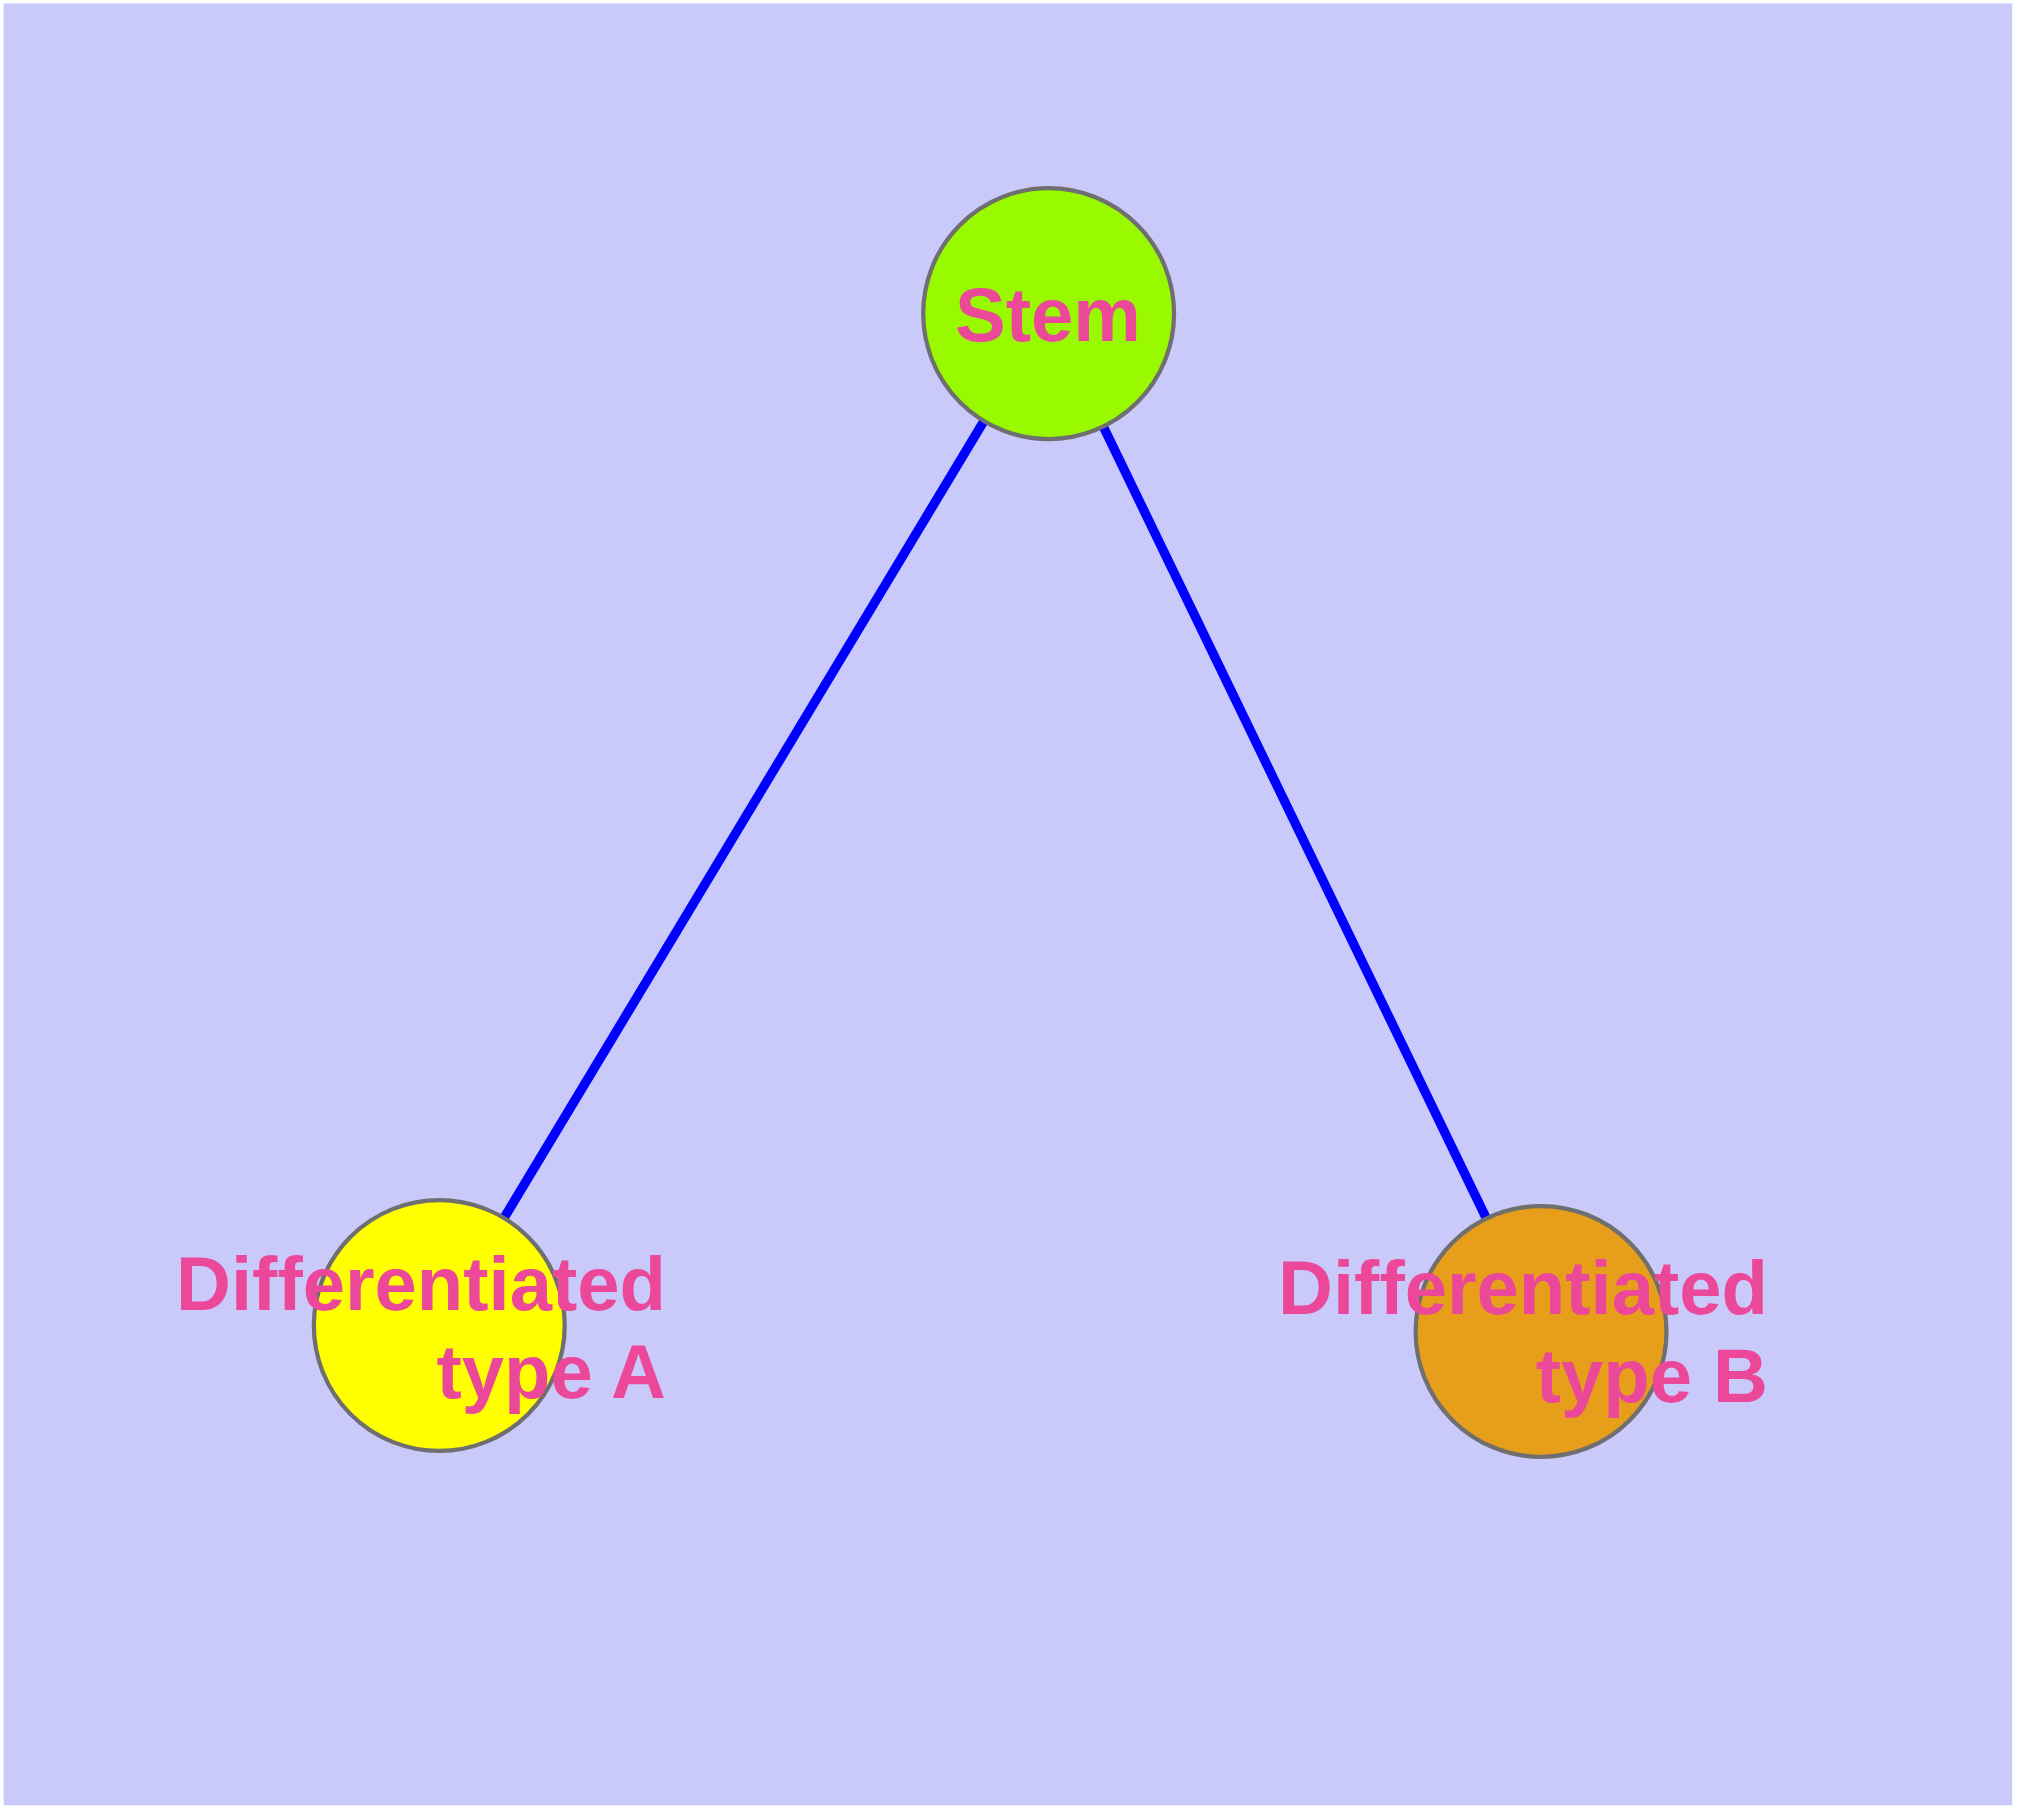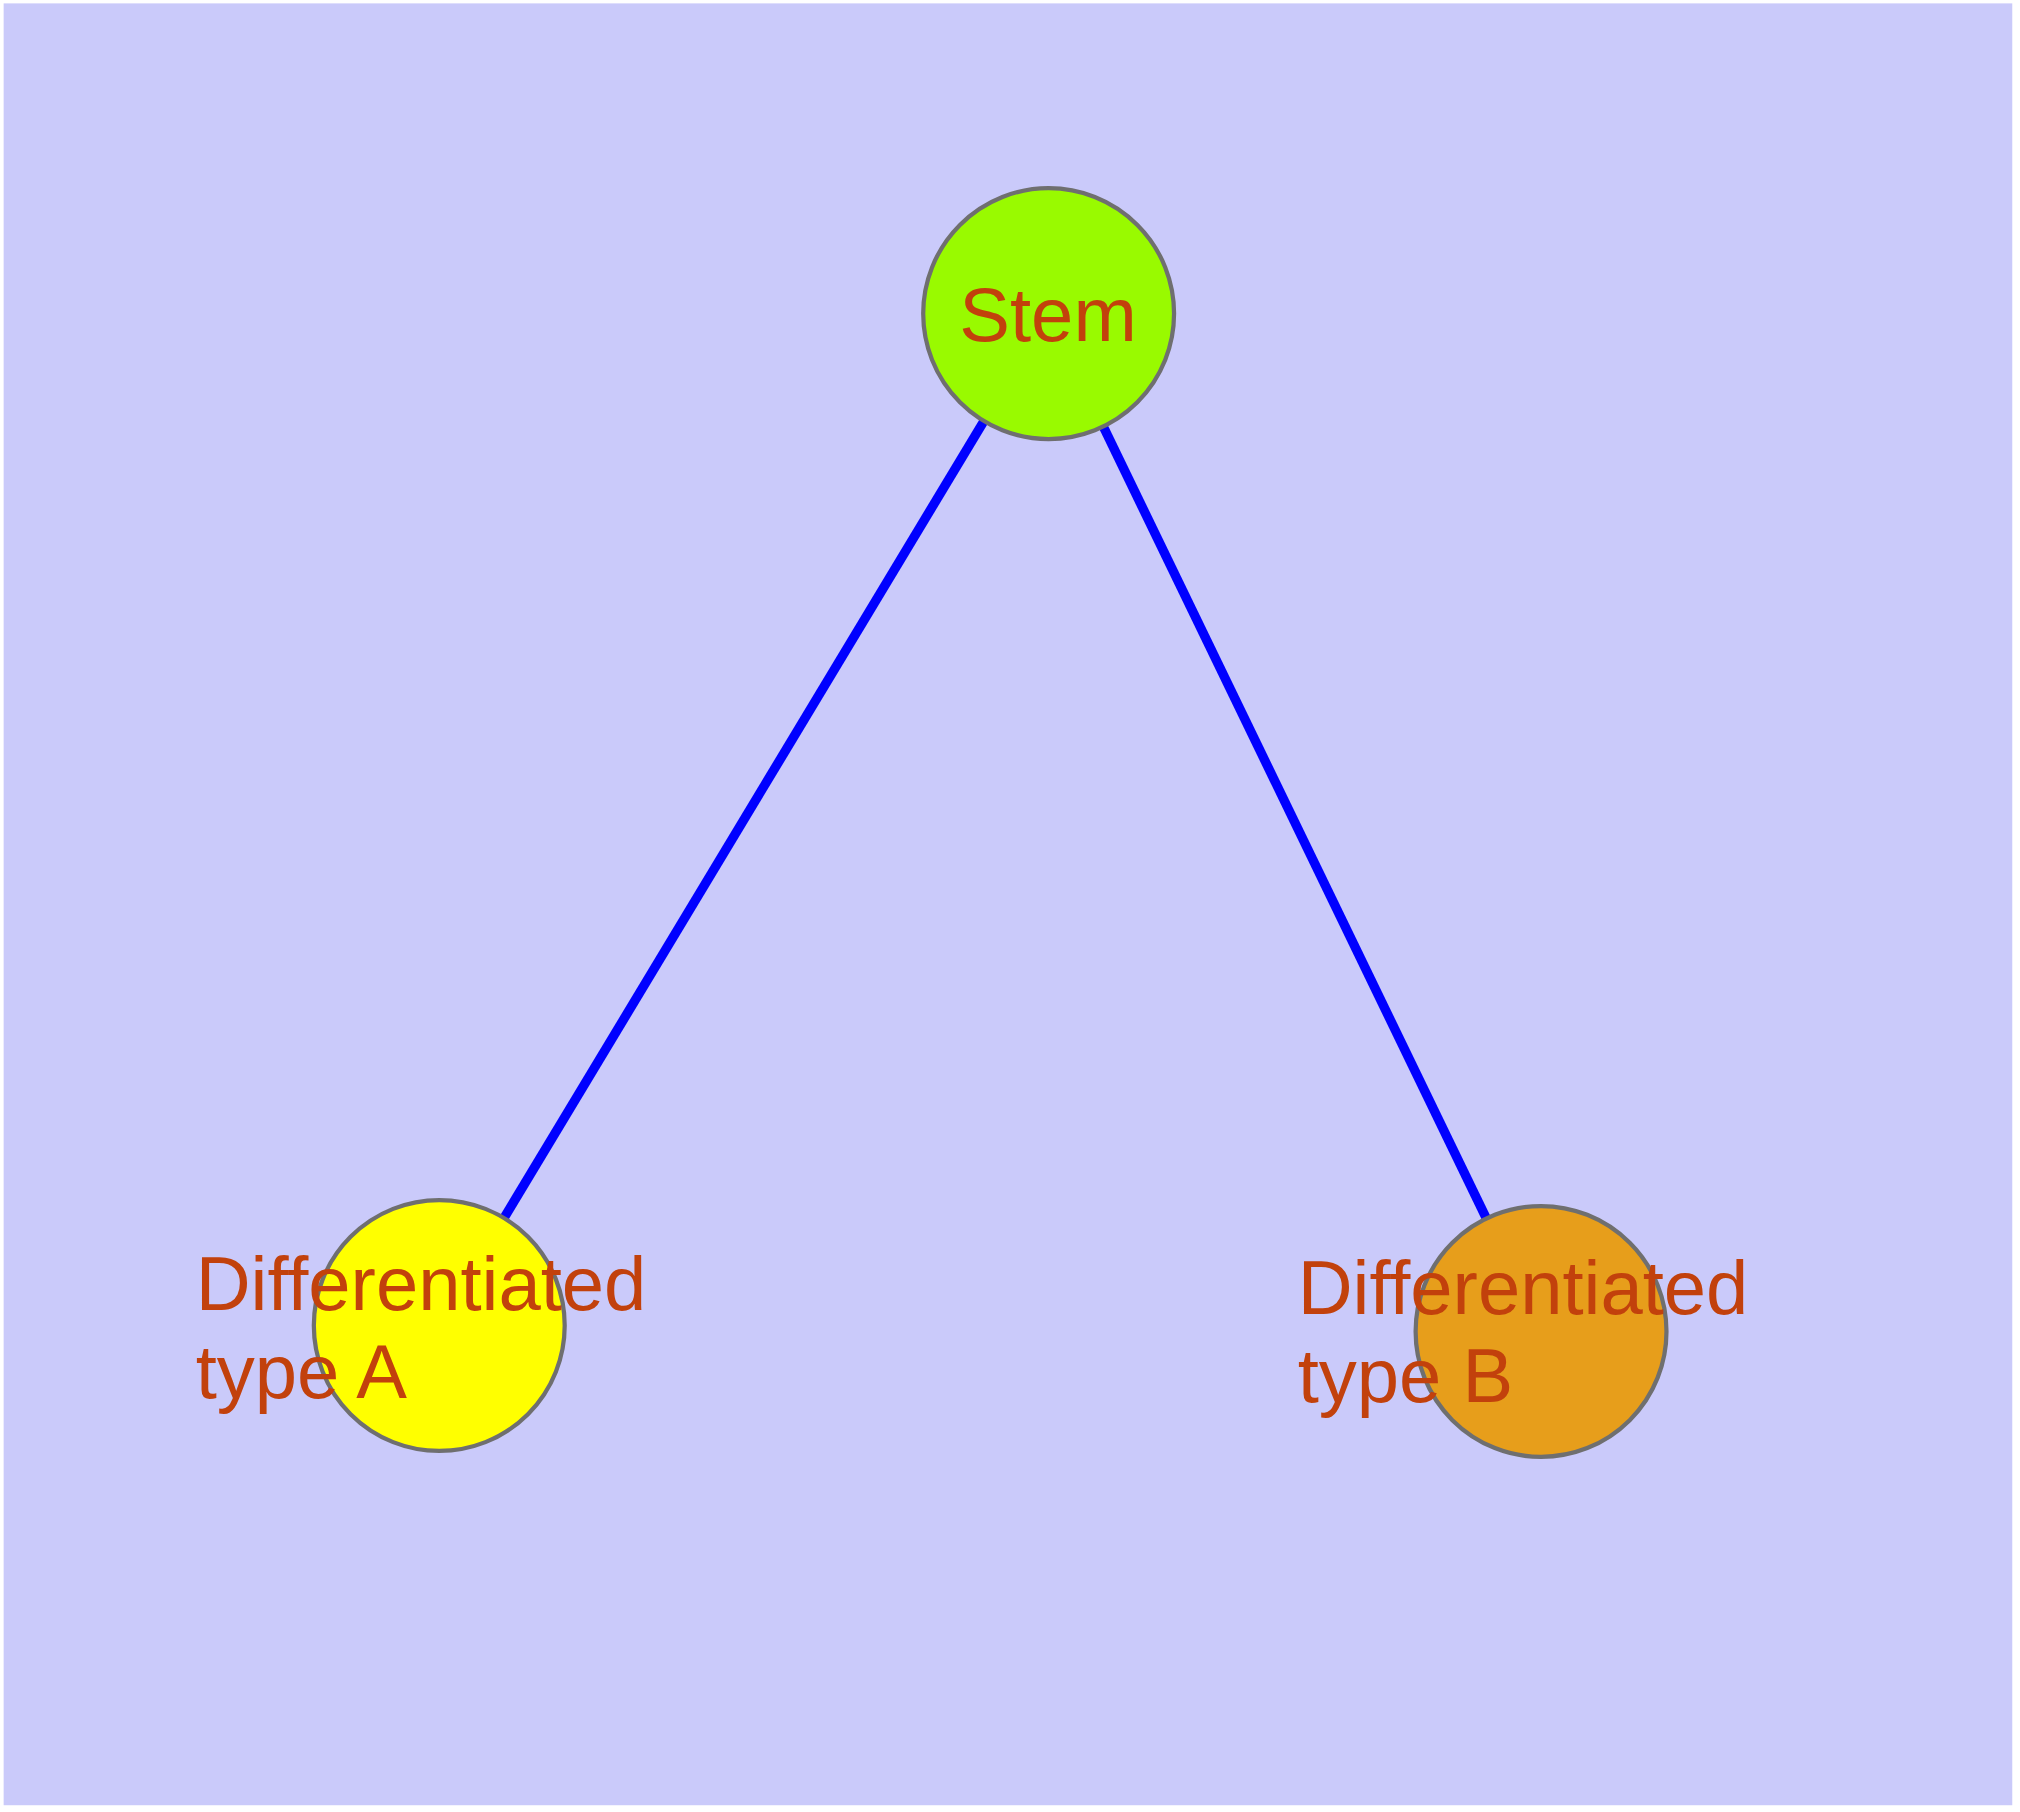--- a/index.html
+++ b/index.html
@@ -28,25 +28,25 @@
     left: 0;
     top: 0;
     width: 2021px;
     height: 1812px;
     pointer-events: none;
   }
   .node-label {
     position: absolute;
     transform: translate(-50%, -50%);
     font-family: "Liberation Sans", sans-serif;
-    font-weight: normal;
+    font-weight: bold;
     font-size: 76px;
     line-height: 1.16;
-    color: #c2410c;
-    text-align: left;
+    color: #ec4899;
+    text-align: right;
     white-space: pre-line;
   }
   .node-label.stem { left: 1048px; top: 315px; }
   .node-label.type-a { left: 421px; top: 1328px; }
   .node-label.type-b { left: 1523px; top: 1332px; }
 </style>
 </head>
 <body>
 
 <div class="stage">

